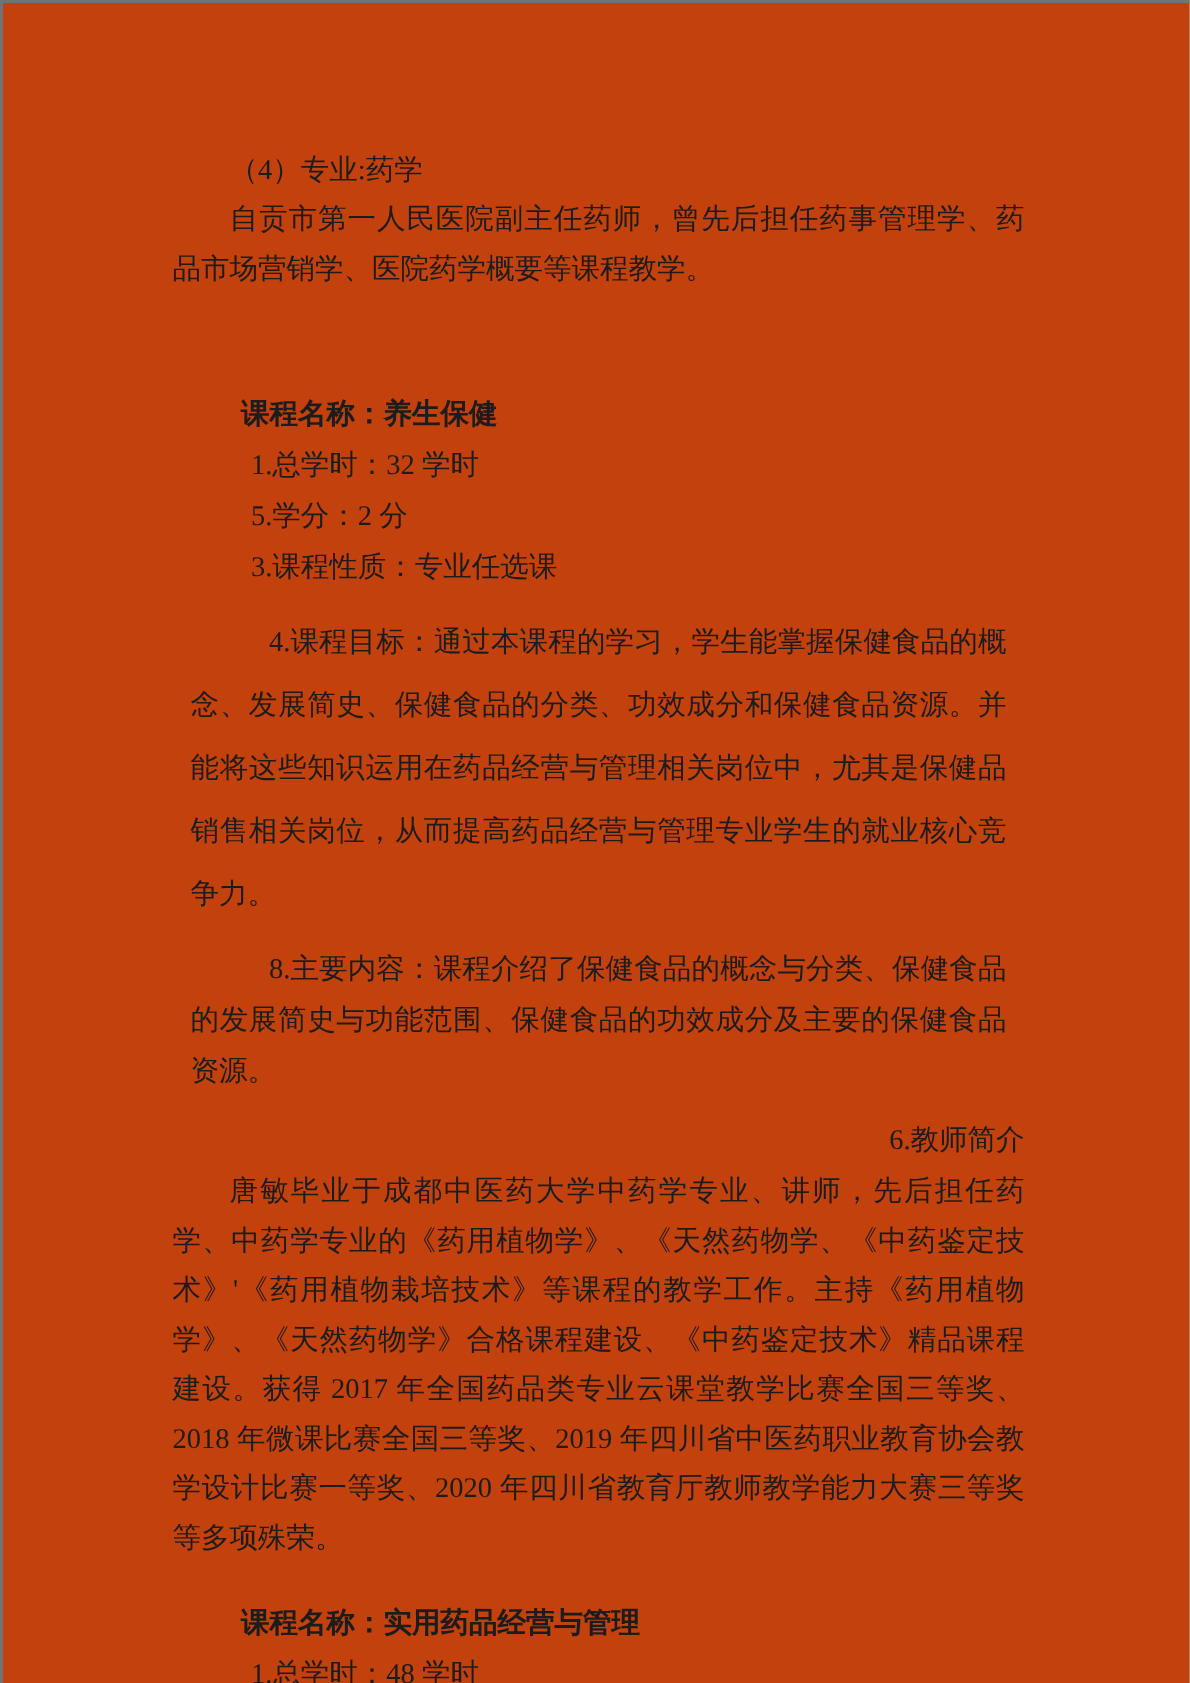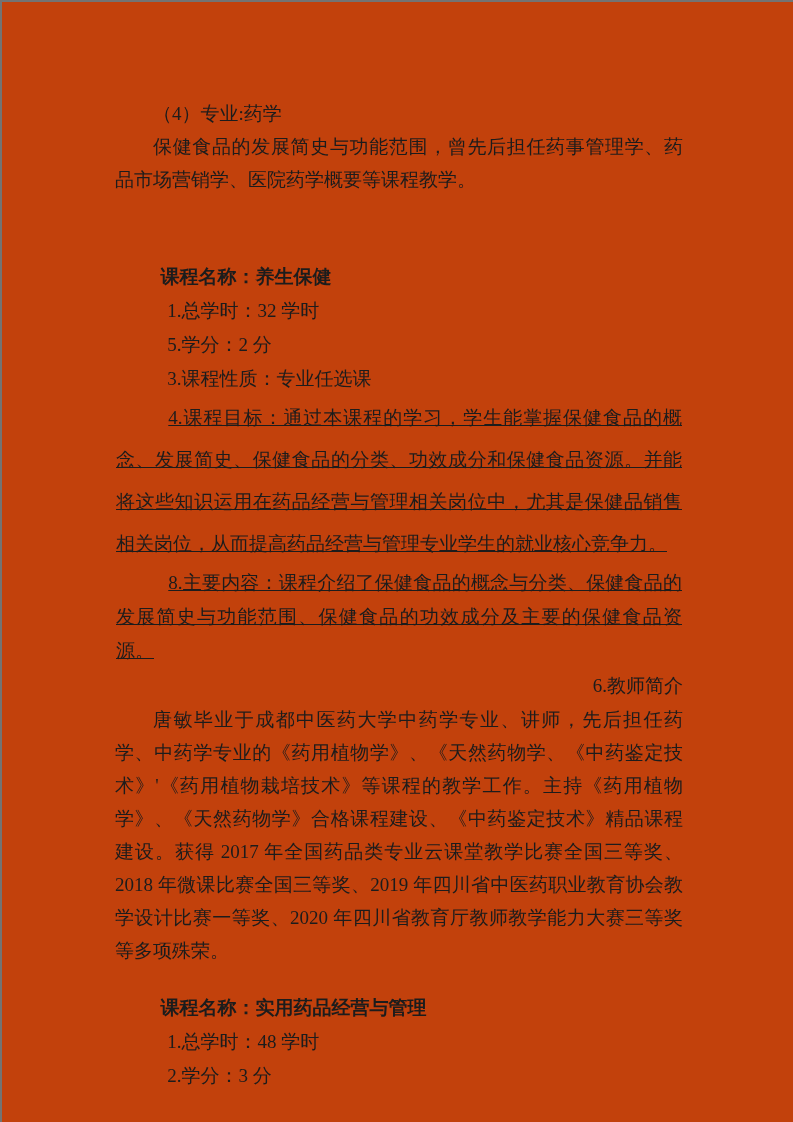--- a/index.html
+++ b/index.html
@@ -41,36 +41,35 @@
     font-size: 19px;
   }
   .course-title.first { margin-top: 64px; }
   .course-title.second { margin-top: 24px; }
   .item {
     margin: 0;
     text-indent: 2.75em;
     text-align: left;
   }
   .item-para {
-    margin: 1px;
+    margin: 12px;
     text-indent: 2.75em;
-    text-decoration: underline;
   }
   .item-para.loose { line-height: 42px; }
   .item-short { text-indent: 2.1em; text-align: right; }
 </style>
 </head>
 <body>
 
 <div class="page">
   <div class="content">
 
     <p class="para tight">（4）专业:药学</p>
 
-    <p class="para tight">保健食品的发展简史与功能范围，曾先后担任药事管理学、药品市场营销学、医院药学概要等课程教学。</p>
+    <p class="para tight">自贡市第一人民医院副主任药师，曾先后担任药事管理学、药品市场营销学、医院药学概要等课程教学。</p>
 
     <p class="course-title first">课程名称：养生保健</p>
 
     <p class="item">1.总学时：32 学时</p>
 
     <p class="item">5.学分：2 分</p>
 
     <p class="item">3.课程性质：专业任选课</p>
 
     <p class="item-para loose">4.课程目标：通过本课程的学习，学生能掌握保健食品的概念、发展简史、保健食品的分类、功效成分和保健食品资源。并能将这些知识运用在药品经营与管理相关岗位中，尤其是保健品销售相关岗位，从而提高药品经营与管理专业学生的就业核心竞争力。</p>

